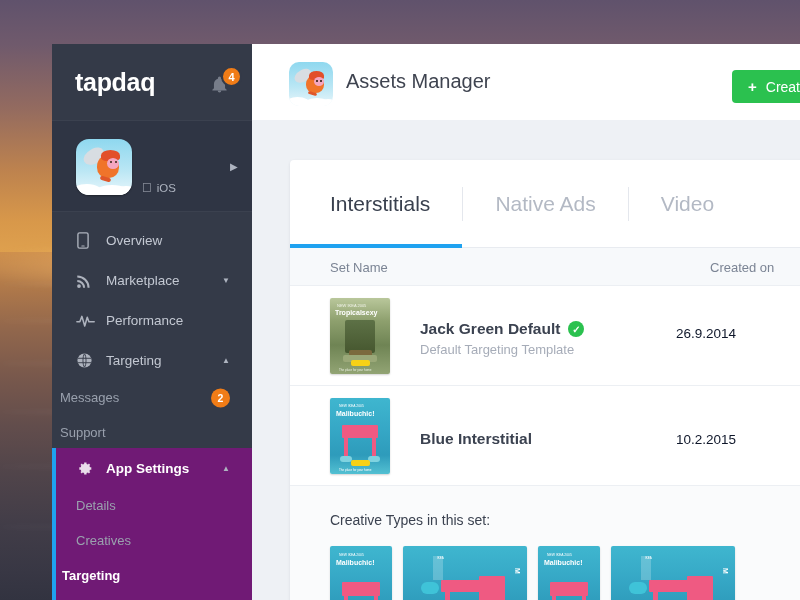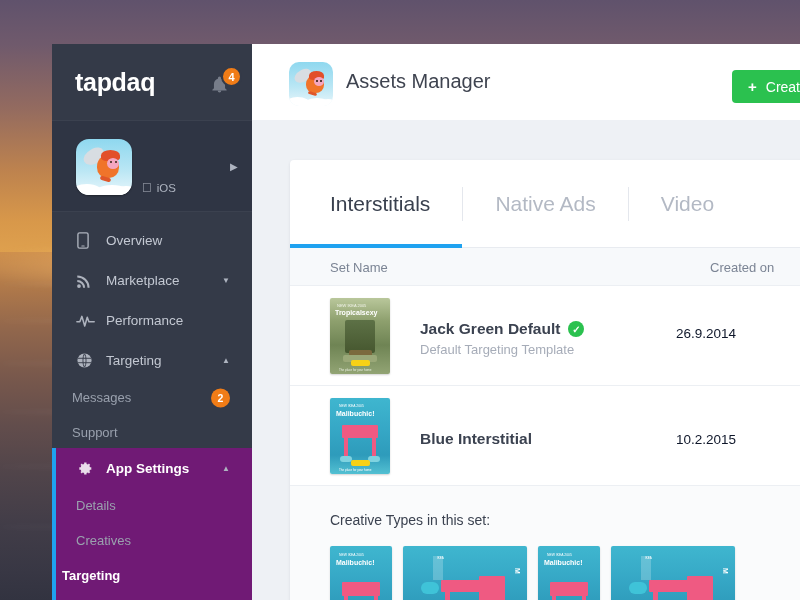--- a/index.html
+++ b/index.html
@@ -142,21 +142,21 @@
     opacity: 0.85;
   }
   .nav-item .nav-label { margin-left: 8px; }
   .nav-caret {
     position: absolute; right: 22px; top: 50%; transform: translateY(-50%);
     font-size: 8px; color: #aeb4c0;
   }
   .sub-item {
     position: relative; height: 35px;
     display: flex; align-items: center;
-    padding-left: 20px;
+    padding-left: 8px;
     color: #99a0ad; font-size: 13px;
   }
   .sub-item.current { color: #ffffff; font-weight: bold; }
   .sub-badge {
     position: absolute; right: 22px; top: 50%; transform: translateY(-50%);
     width: 19px; height: 19px; border-radius: 50%;
     background: #f07c17; color: #fff; font-size: 10.5px; font-weight: bold;
     display: flex; align-items: center; justify-content: center;
   }
 

